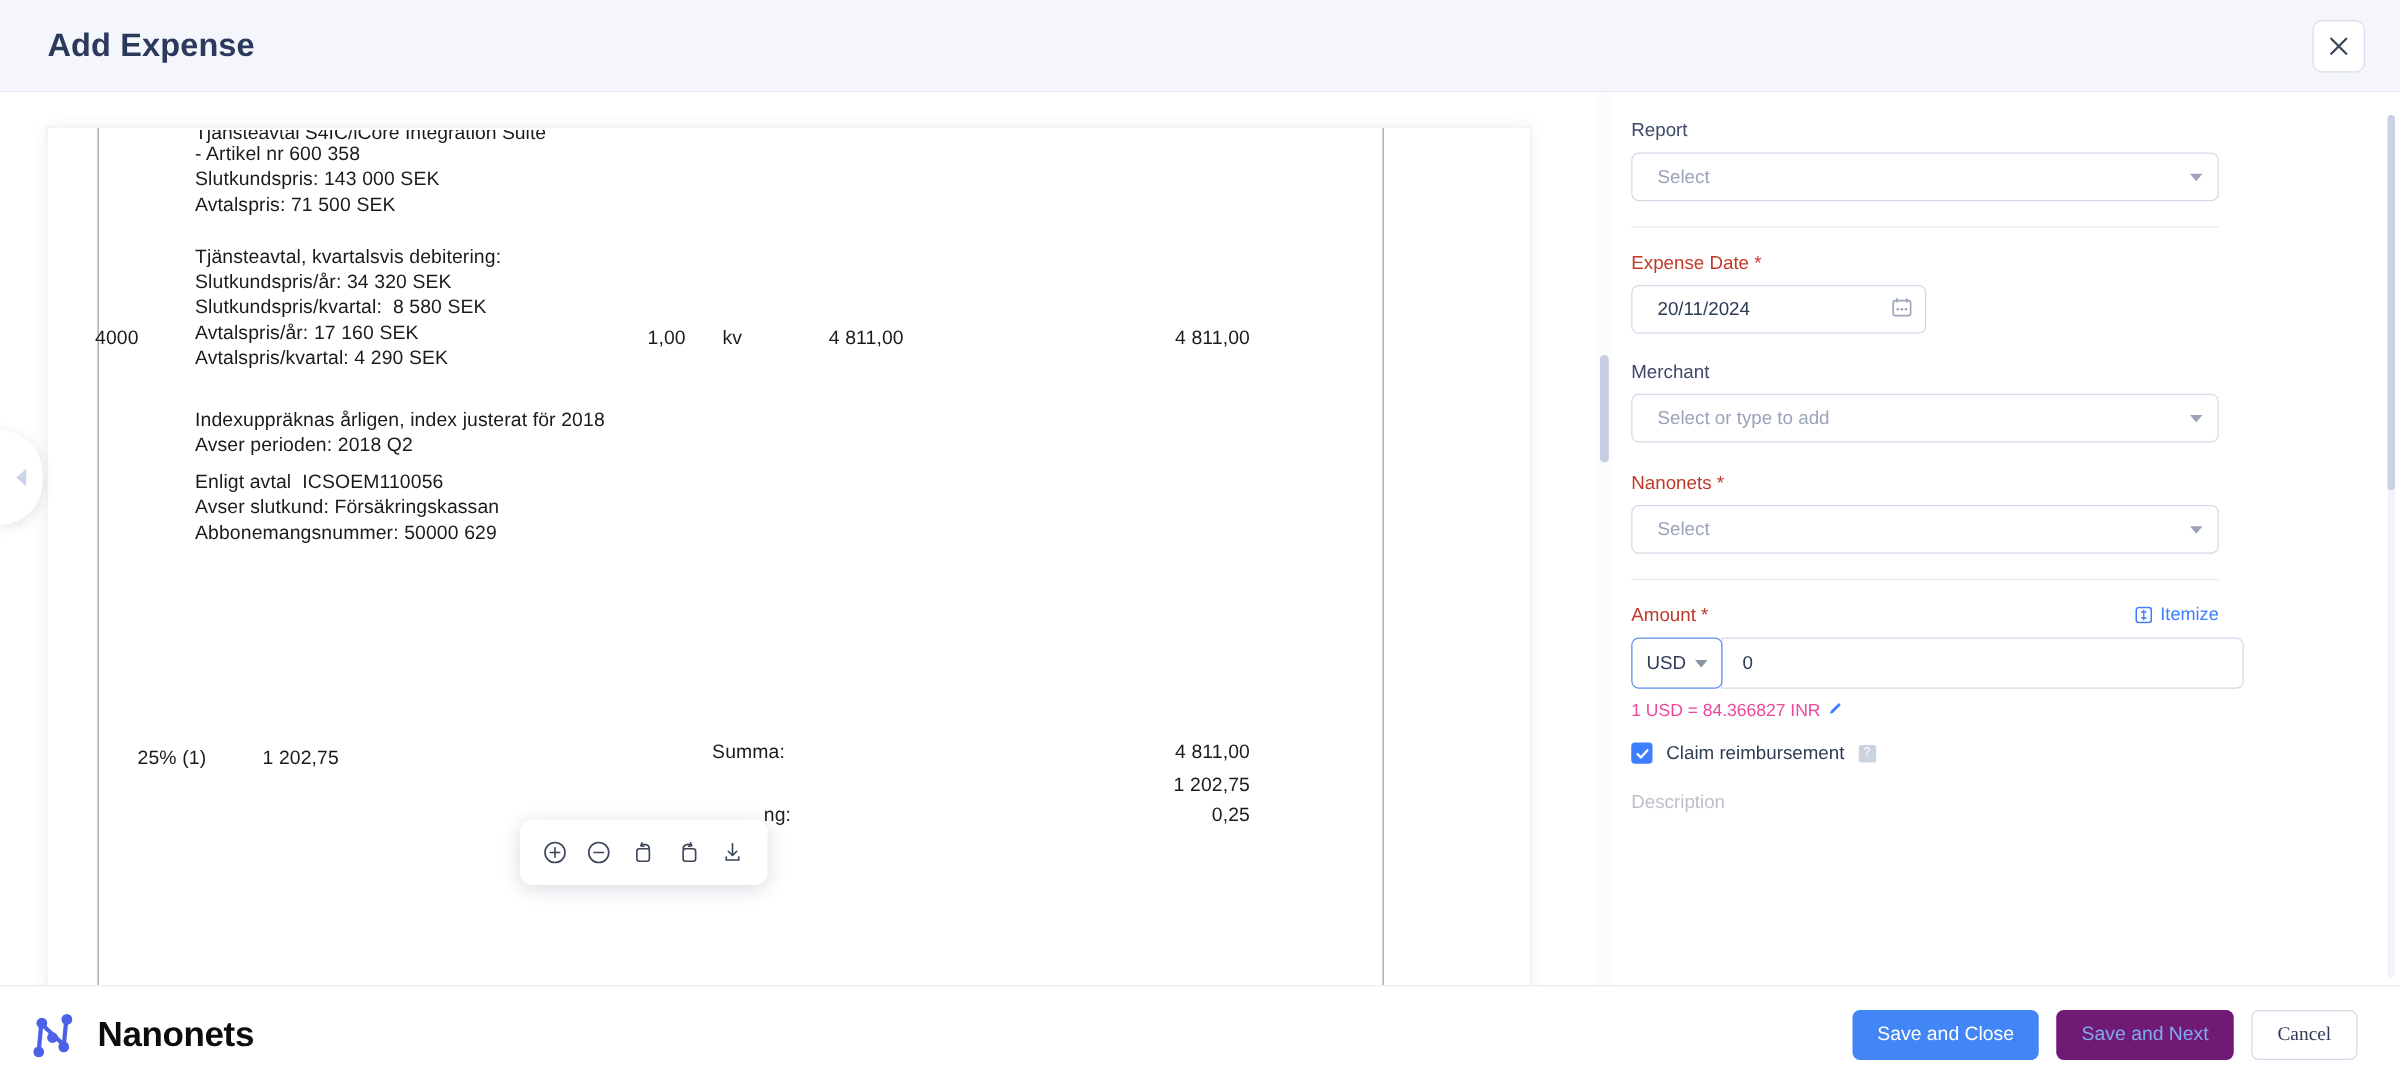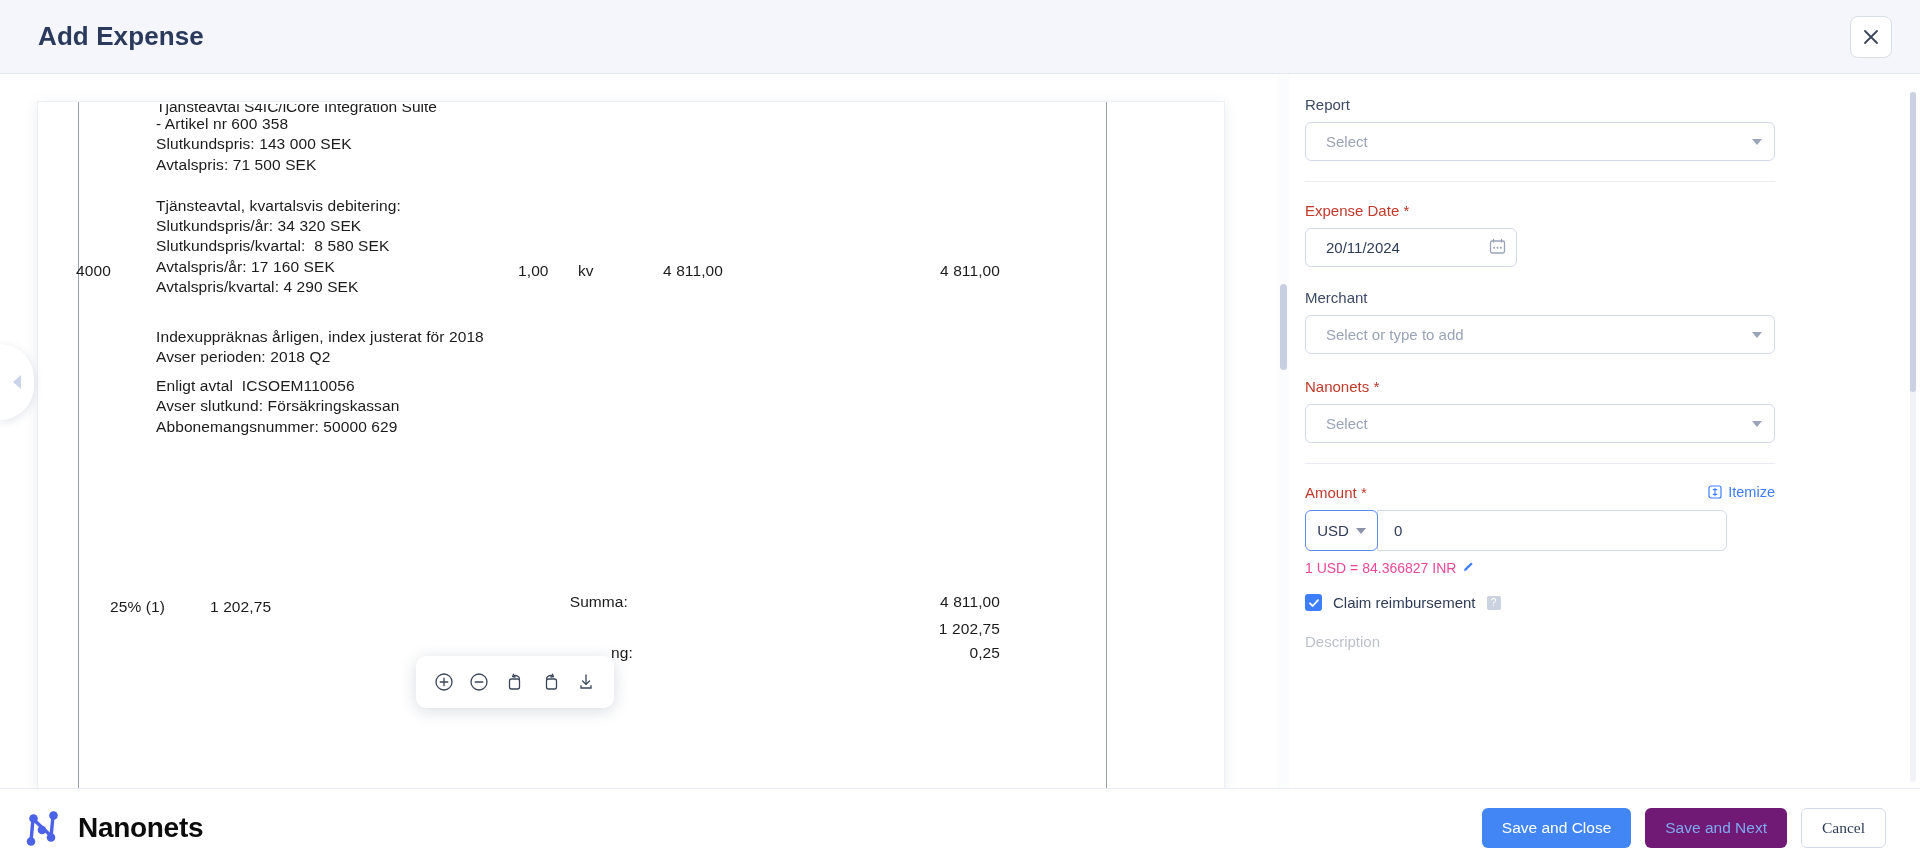--- a/index.html
+++ b/index.html
@@ -117,31 +117,31 @@
   }
   .control .ph { color:#9aa3b7; }
   .caret {
     position:absolute; right:12px; top:50%; transform:translateY(-50%);
     width:0; height:0; border-left:5px solid transparent; border-right:5px solid transparent;
     border-top:6px solid #9aa3b7;
   }
   .divider { width:470px; height:1px; background:#e9ecf3; margin:20px 0 20px 15px; }
 
   
-  .control.date { width:212px; }
+  .control.date { width:236px; }
   .cal-icon { position:absolute; right:10px; top:50%; transform:translateY(-50%); }
 
   
   .amount-head { position:relative; width:470px; margin-left:15px; }
   .itemize {
     position:absolute; right:0; top:0; font-size:14.5px; color:#3d7eff;
     display:flex; align-items:center; gap:6px; cursor:pointer;
   }
   .amount-row {
-    position:relative; margin-left:15px; width:422px; height:41px;
+    position:relative; margin-left:15px; width:490px; height:41px;
     display:flex; align-items:stretch;
   }
   .cur-box {
     width:73px; height:41px; border:1.5px solid #5b8def; border-radius:6px;
     background:#ffffff; display:flex; align-items:center; justify-content:center;
     gap:7px; font-size:15px; color:#2f3c56; position:relative; z-index:2; cursor:pointer;
   }
   .cur-caret {
     width:0; height:0; border-left:5px solid transparent; border-right:5px solid transparent;
     border-top:6px solid #8a93a8;

